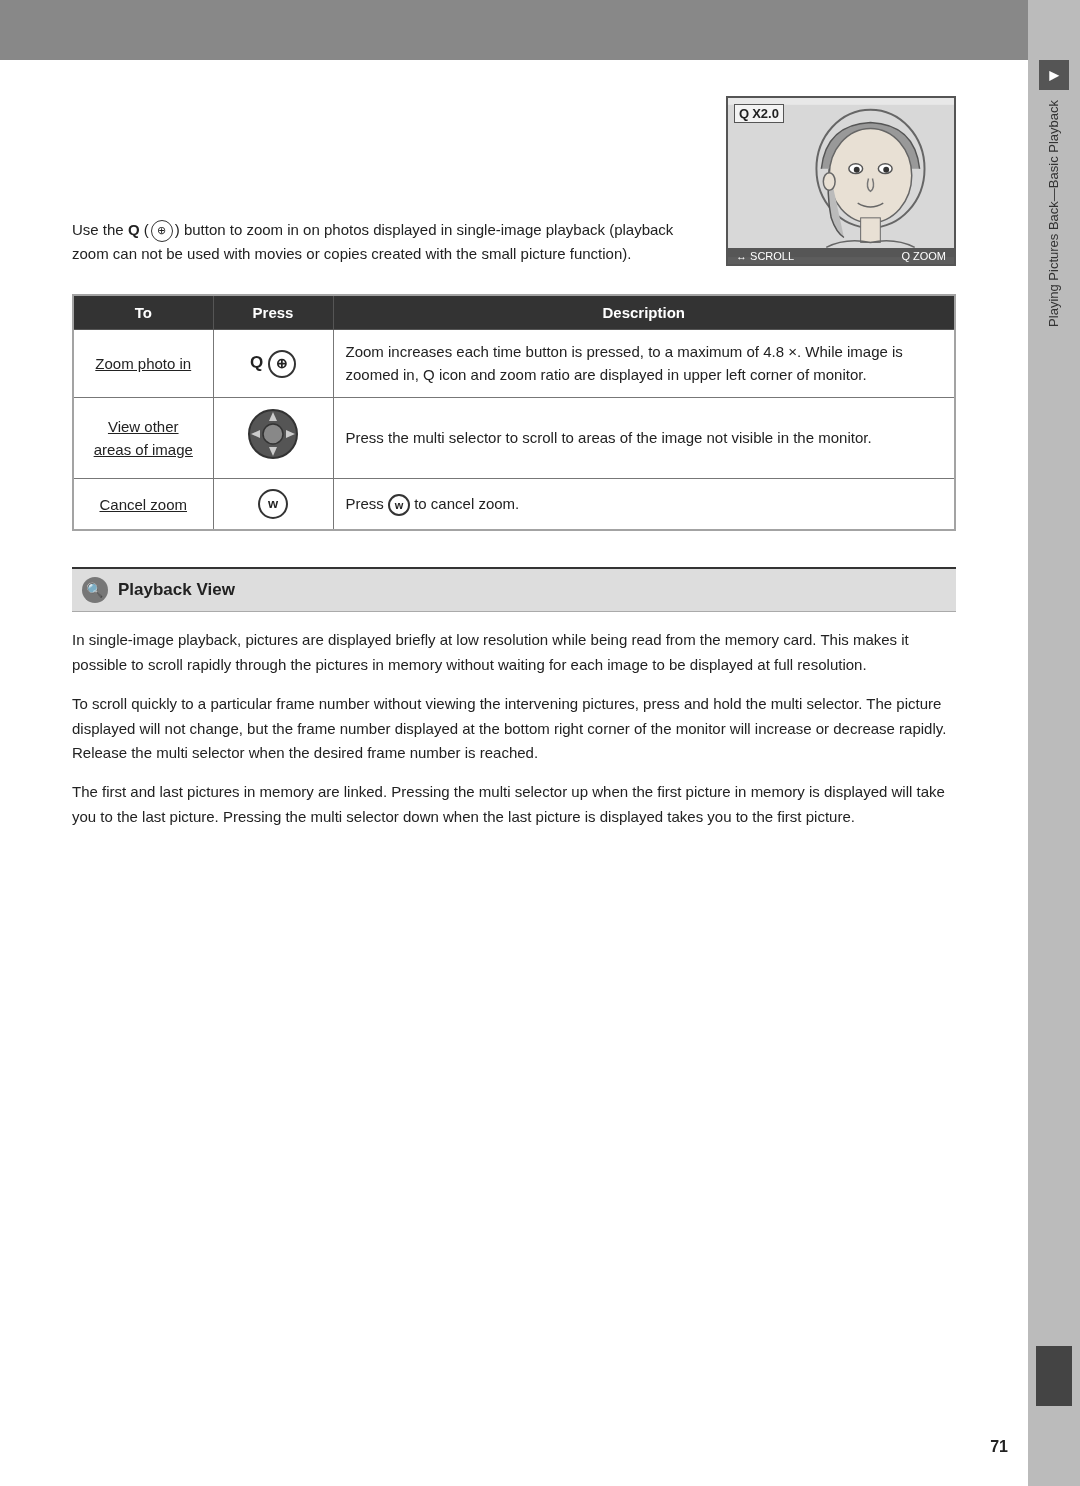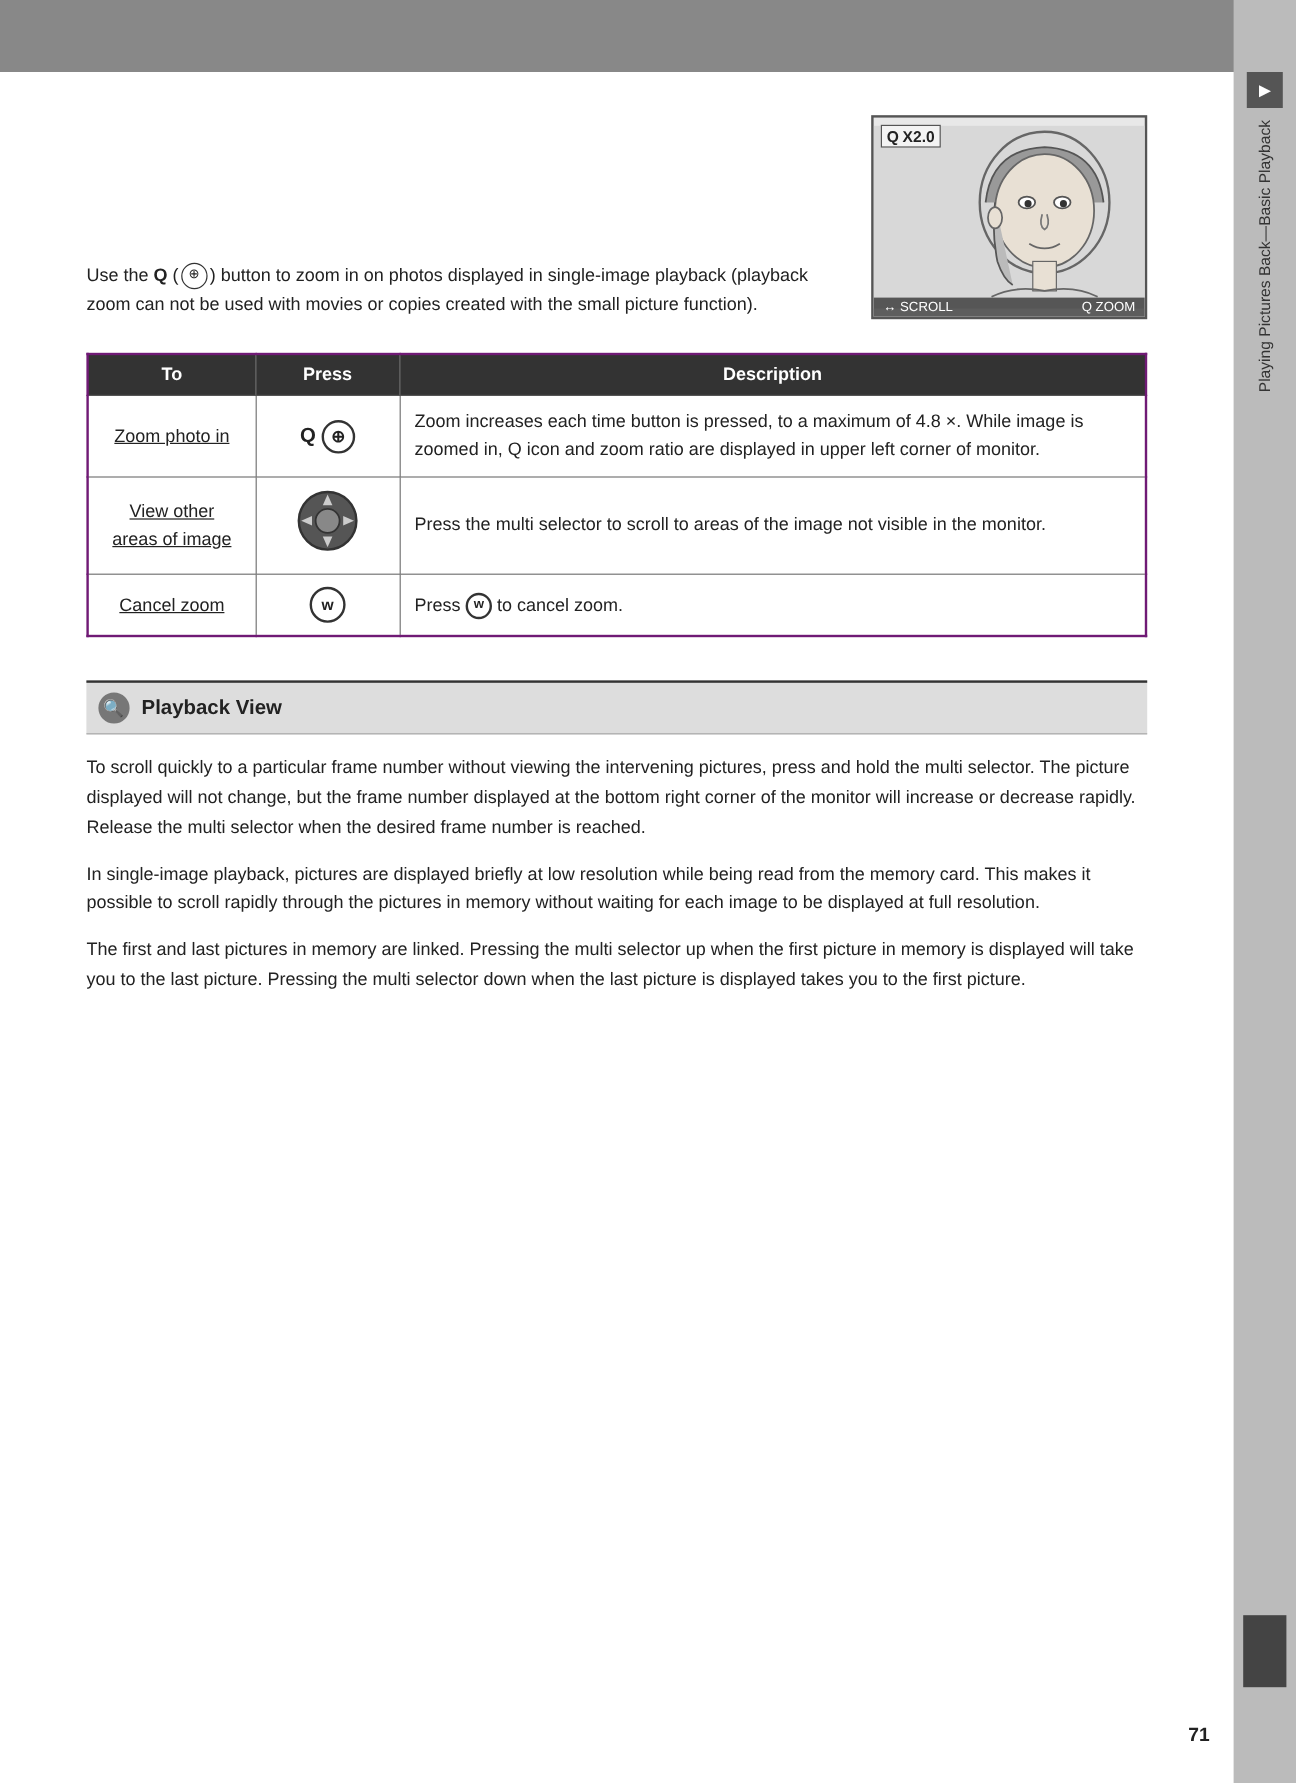--- a/index.html
+++ b/index.html
@@ -91,21 +91,21 @@
       display: flex;
       justify-content: space-between;
       padding: 2px 8px;
       align-items: center;
     }
 
     
     .zoom-table {
       width: 100%;
       border-collapse: collapse;
-      border: 2px solid #701a75;
+      border: 2px solid #a3a3a3;
       margin-bottom: 36px;
     }
 
     .zoom-table th {
       background: #333;
       color: #fff;
       padding: 8px 12px;
       font-size: 15px;
       font-weight: bold;
       border: 1px solid #555;
@@ -359,20 +359,20 @@
         </td>
       </tr>
     </tbody>
   </table>
 
   <div class="tips-section">
     <div class="tips-header">
       <div class="tips-icon">🔍</div>
       <span>Playback View</span>
     </div>
+    <p class="tips-text">In single-image playback, pictures are displayed briefly at low resolution while being read from the memory card.  This makes it possible to scroll rapidly through the pictures in memory without waiting for each image to be displayed at full resolution.</p>
     <p class="tips-text">To scroll quickly to a particular frame number without viewing the intervening pictures, press and hold the multi selector.  The picture displayed will not change, but the frame number displayed at the bottom right corner of the monitor will increase or decrease rapidly.  Release the multi selector when the desired frame number is reached.</p>
-    <p class="tips-text">In single-image playback, pictures are displayed briefly at low resolution while being read from the memory card.  This makes it possible to scroll rapidly through the pictures in memory without waiting for each image to be displayed at full resolution.</p>
     <p class="tips-text">The first and last pictures in memory are linked.  Pressing the multi selector up when the first picture in memory is displayed will take you to the last picture.  Pressing the multi selector down when the last picture is displayed takes you to the first picture.</p>
   </div>
 
 </div>
 
 <div class="page-number">71</div>
 
 </body></html>

